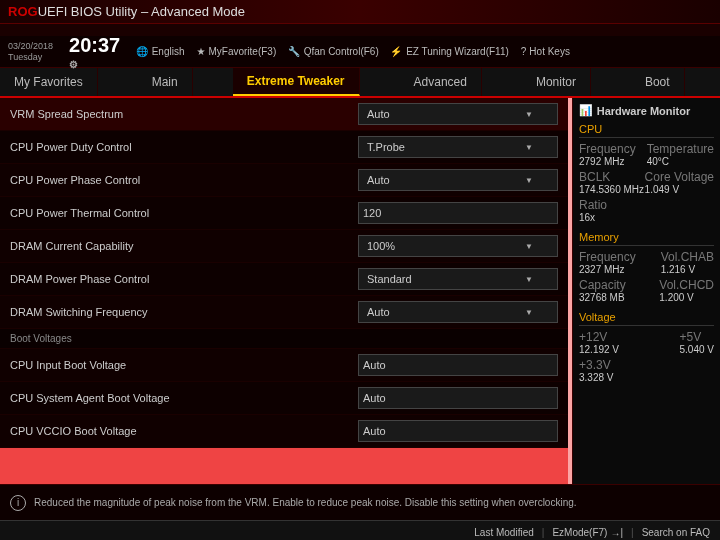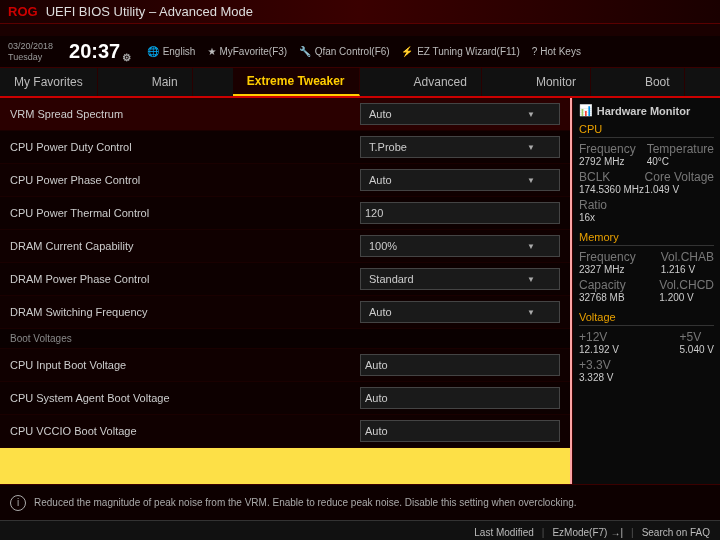--- a/index.html
+++ b/index.html
@@ -13,21 +13,20 @@
       overflow: hidden;
     }
 
     
     #title-bar {
       background: linear-gradient(to right, #1a0000, #3a0000, #1a0000);
       border-bottom: 1px solid #5a0000;
       padding: 4px 8px;
       display: flex;
       align-items: center;
-      gap: 8px;
     }
     #title-bar .rog-logo {
       color: #cc0000;
       font-weight: bold;
       font-size: 13px;
     }
     #title-bar .title-text {
       color: #ddd;
       font-size: 13px;
     }
@@ -48,22 +47,23 @@
       flex-direction: column;
       font-size: 9px;
       color: #999;
       line-height: 1.2;
     }
     #info-bar .time {
       font-size: 20px;
       color: #fff;
       font-weight: bold;
       display: flex;
-      align-items: flex-end;
+      align-items: flex-start;
       gap: 2px;
+      flex-direction: column;
     }
     #info-bar .time .gear-icon {
       font-size: 10px;
       color: #aaa;
     }
     #info-bar .shortcuts {
       display: flex;
       gap: 12px;
       flex: 1;
       justify-content: flex-start;
@@ -104,23 +104,23 @@
 
     
     #main-content {
       display: flex;
       height: calc(540px - 32px - 32px - 30px - 36px - 24px);
     }
 
     
     #settings-panel {
       flex: 1;
-      background: #fde047;
+      background: #ef4444;
       overflow-y: auto;
-      border-right: 2px solid #fca5a5;
+      border-right: 4px solid #fca5a5;
     }
 
     .setting-row {
       display: flex;
       align-items: center;
       padding: 5px 10px;
       border-bottom: 1px solid #1a0000;
       min-height: 28px;
     }
     .setting-row:nth-child(odd) { background: #100000; }

